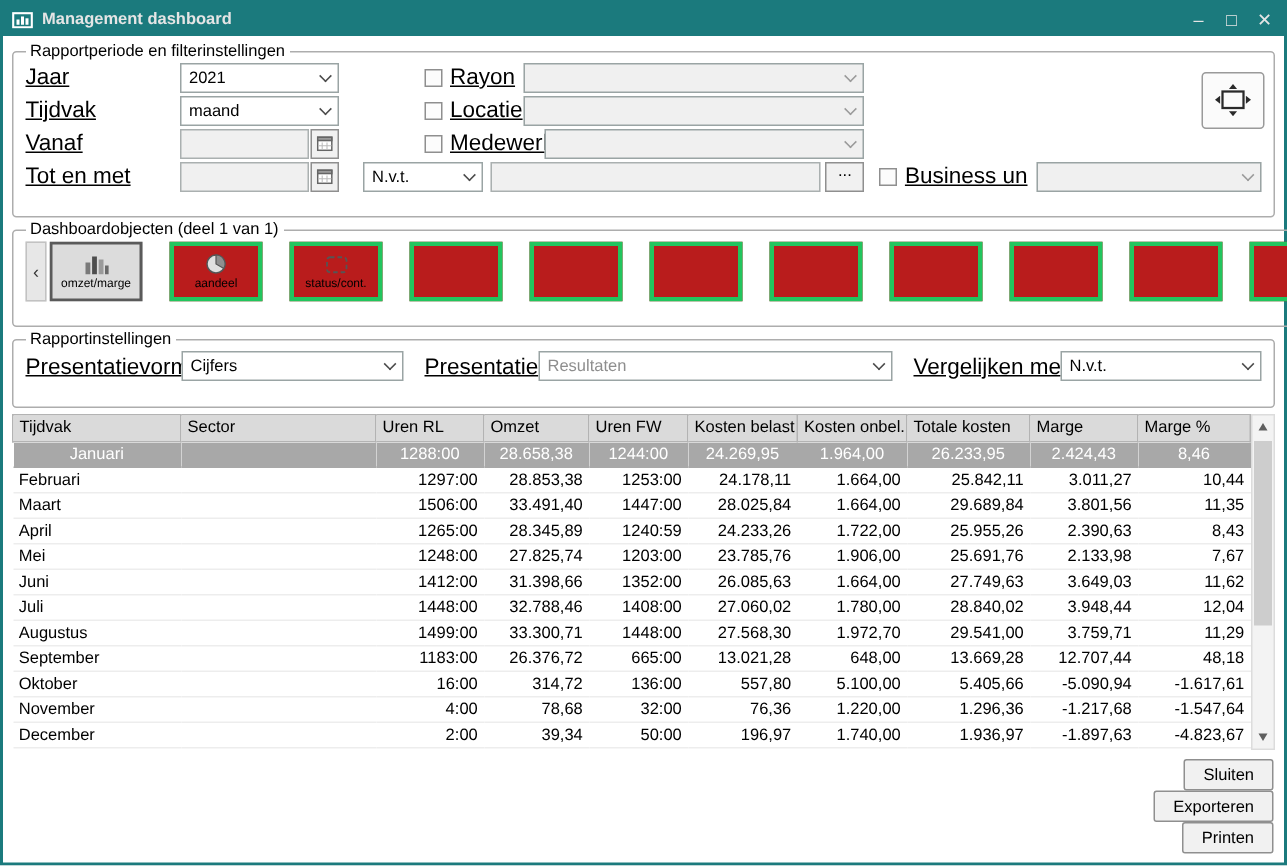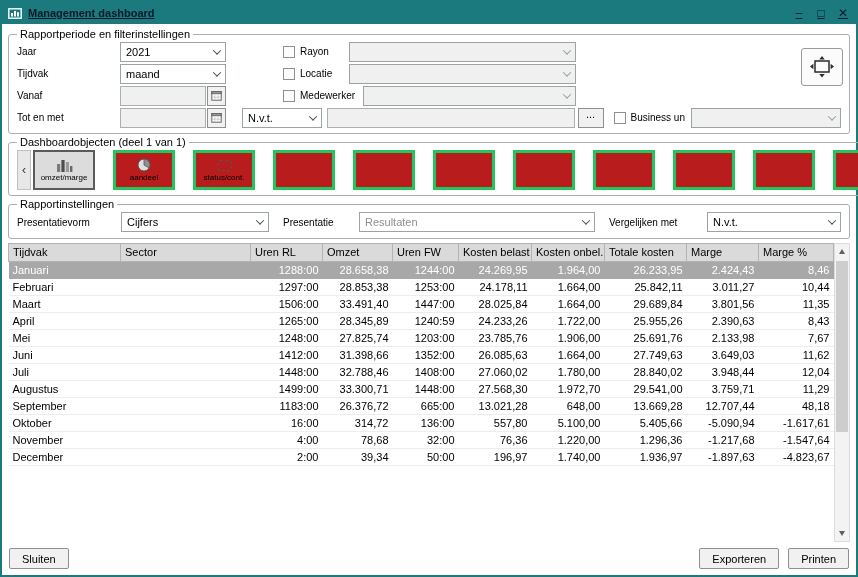--- a/index.html
+++ b/index.html
@@ -5,34 +5,34 @@
   html,body{margin:0;padding:0;width:858px;height:577px;overflow:hidden;
     font-family:"Liberation Sans",sans-serif;background:#e9e9e9;}
   *{box-sizing:border-box;}
   :root{--titlebar:#1b7a7d;--selected-row:#a8a8a8;}
 
   .window{width:858px;height:577px;border:2px solid var(--titlebar);
     display:flex;flex-direction:column;background:#fff;}
 
   
   .titlebar{flex:0 0 22px;background:var(--titlebar);display:flex;align-items:center;
-    color:#0f172a;padding:0 3px 0 6px;text-decoration:underline;}
+    color:#e5e5e5;padding:0 3px 0 6px;}
   .app-icon{display:flex;align-items:center;}
   .title{font-size:11px;font-weight:bold;margin-left:6px;flex:1;white-space:nowrap;}
   .win-controls{display:flex;gap:2px;}
   .wc{width:20px;height:18px;display:flex;align-items:center;justify-content:center;
     font-size:12px;line-height:1;}
 
   .content{flex:1;display:flex;flex-direction:column;padding:2px 6px 4px;min-height:0;}
 
-  fieldset{border:1px solid #adadad;border-radius:3px;margin:2px 0 0;padding:0 8px 5px;}
+  fieldset{border:1px solid #adadad;border-radius:3px;margin:2px 0 0;padding:0 8px 16px;}
   legend{font-size:11px;padding:0 3px;}
 
   .frow{position:relative;display:flex;align-items:center;height:21px;margin-top:1px;}
-  .lbl{font-size:10px;white-space:nowrap;}
+  .lbl{font-size:15px;white-space:nowrap;text-decoration:underline;}
   .lbl.main{width:103px;flex-shrink:0;}
 
   .combo{display:flex;align-items:center;height:20px;background:#fff;
     border:1px solid #9aa4a4;font-size:11px;padding-left:5px;}
   .combo .combo-val{white-space:nowrap;overflow:hidden;flex:1;}
   .combo .combo-arrow{flex:0 0 16px;align-self:stretch;display:flex;align-items:center;justify-content:center;}
   .combo .combo-arrow::before{content:"";width:5px;height:5px;border-right:1.5px solid #4a4a4a;
     border-bottom:1.5px solid #4a4a4a;transform:rotate(45deg) translate(-1px,-1px);}
   .combo.disabled{background:#f0f0f0;}
   .combo.disabled .combo-arrow::before{border-color:#9a9a9a;}
@@ -87,33 +87,33 @@
 
   
   .table-area{flex:1;display:flex;margin-top:4px;min-height:0;}
   .grid-wrap{flex:1;overflow:hidden;background:#fff;}
   table.grid{border-collapse:collapse;table-layout:fixed;width:100%;}
   th{background:#dadada;border:1px solid #b3b3b3;font-weight:normal;text-align:left;
     font-size:11px;padding:2px 4px 3px;height:14px;white-space:nowrap;overflow:hidden;}
   td{font-size:11px;padding:2px 4px;height:14px;border-bottom:1px solid #ededed;
     white-space:nowrap;overflow:hidden;}
   td.num{text-align:right;}
-  tr.selected td{background:var(--selected-row);color:#fff;border-bottom-color:var(--selected-row);}
+  tr.selected td{background:var(--selected-row);color:#fff;border-bottom-color:var(--selected-row);text-align:center;}
 
   .vscroll{flex:0 0 16px;display:flex;flex-direction:column;background:#f3f3f3;
     border:1px solid #dcdcdc;}
   .sb-btn{height:15px;display:flex;align-items:center;justify-content:center;}
   .arr{width:0;height:0;border-left:3.5px solid transparent;border-right:3.5px solid transparent;}
   .arr.up{border-bottom:5px solid #5f5f5f;}
   .arr.down{border-top:5px solid #5f5f5f;}
   .sb-track{flex:1;position:relative;}
   .sb-thumb{position:absolute;left:1px;right:1px;top:2px;height:64%;background:#cdcdcd;}
 
   
-  .footer{display:flex;align-items:flex-end;padding:6px 1px 2px;}
+  .footer{display:flex;align-items:flex-end;padding:6px 1px 2px;flex-direction:column;}
   .spacer{flex:1;}
   .btn{height:21px;padding:0 12px;background:#f1f1f1;border:1px solid #8f8f8f;
     border-radius:2px;font-size:11px;font-family:inherit;}
   .btn + .btn{margin-left:9px;}
 </style>
 </head>
 <body>
 
 <div class="window">
 

